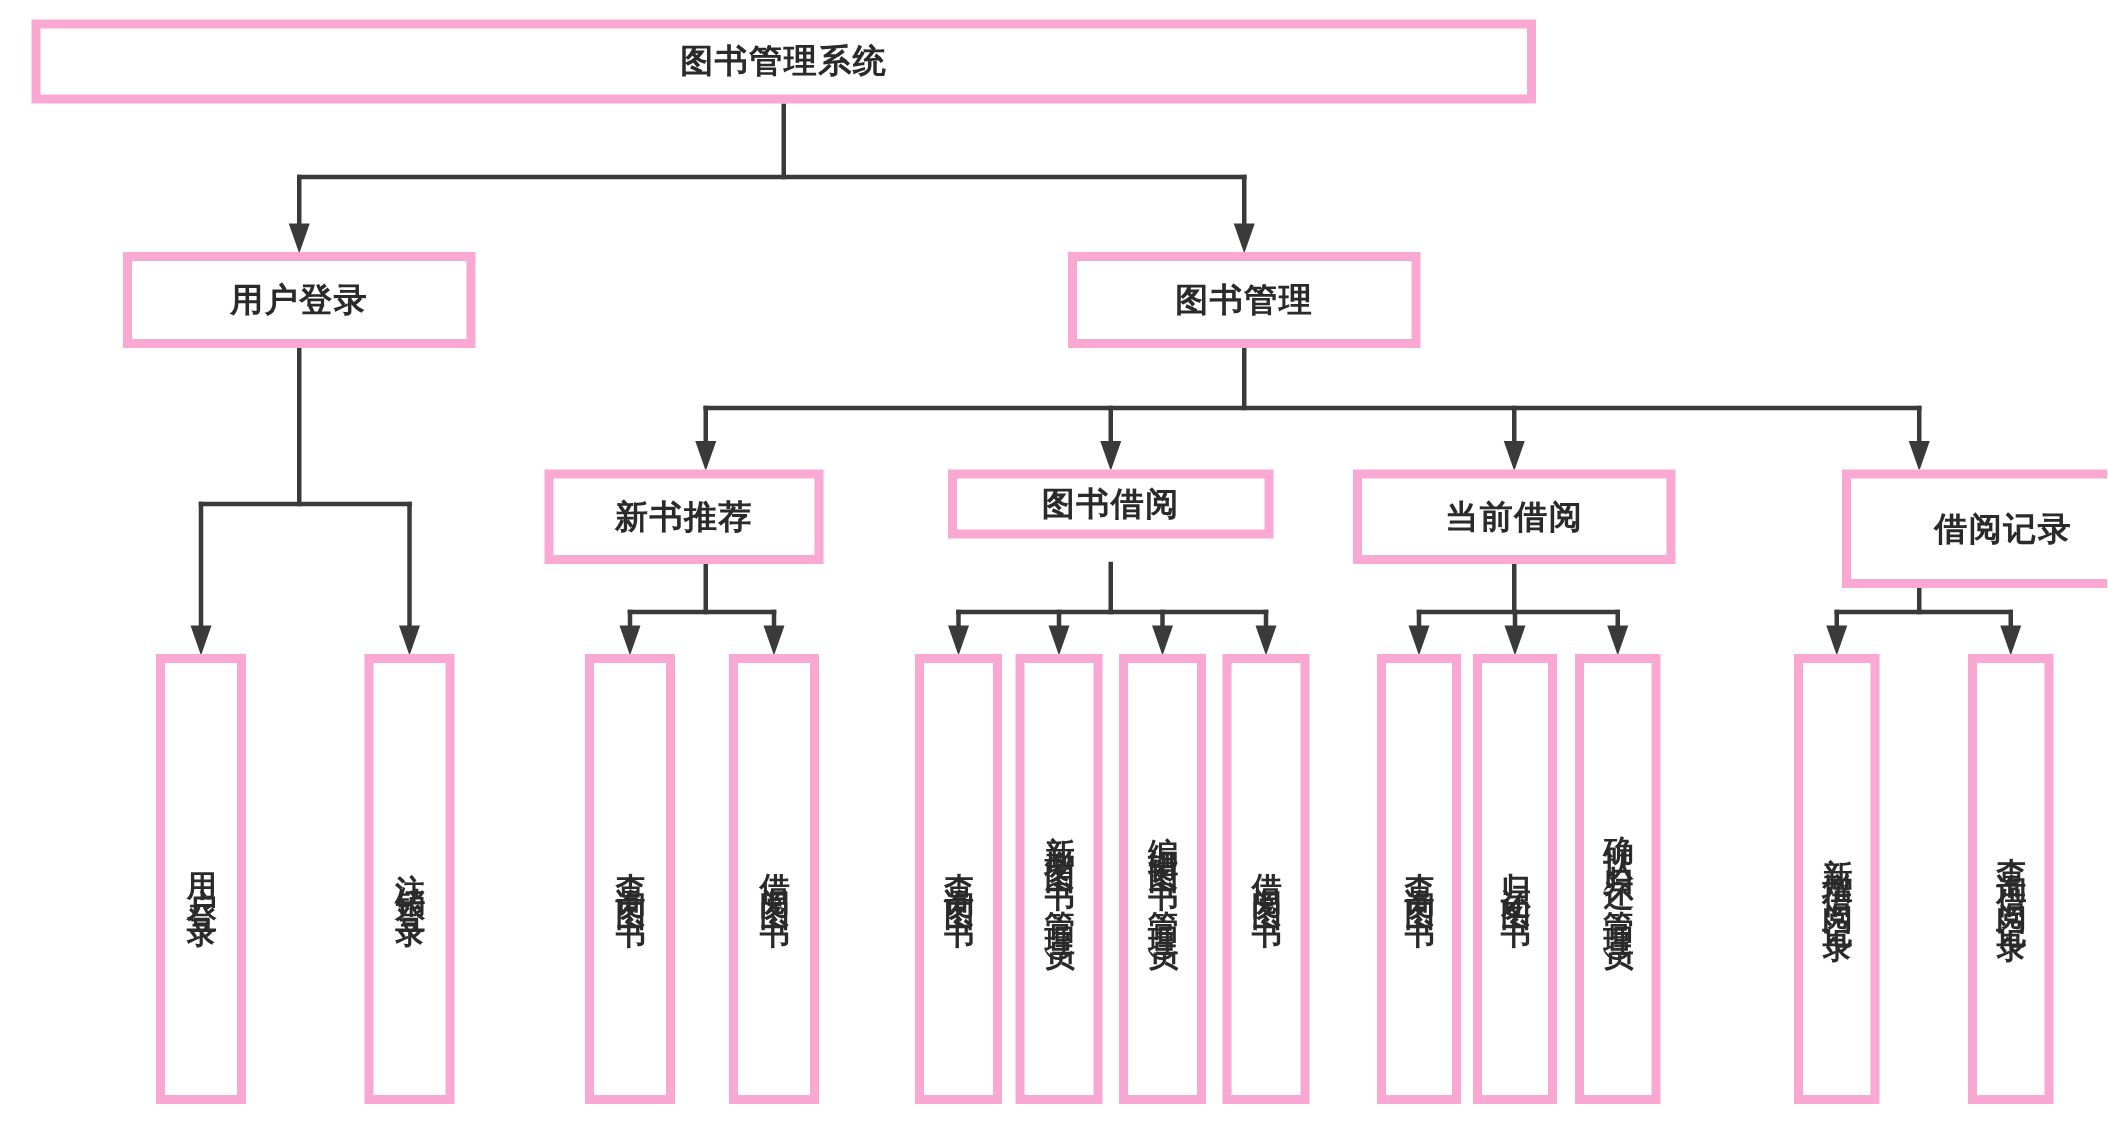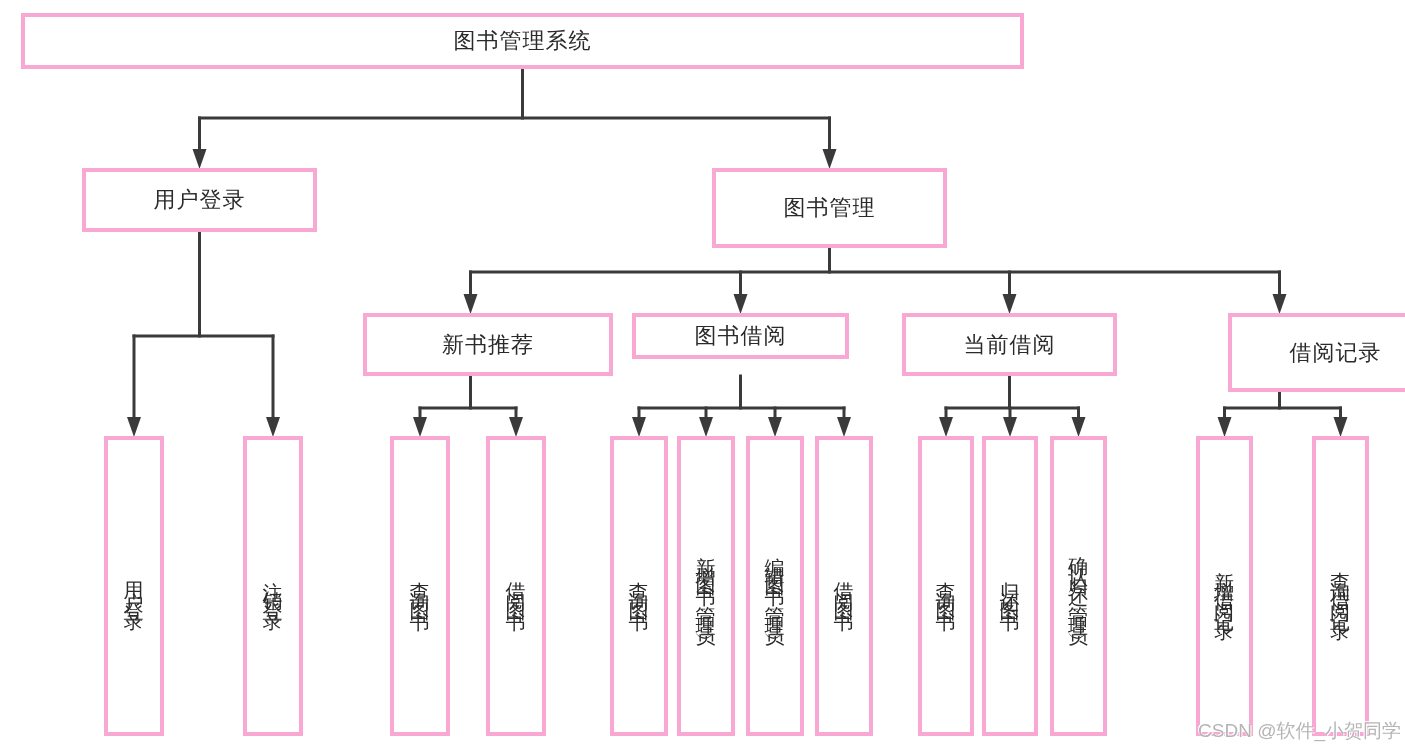--- a/index.html
+++ b/index.html
@@ -18,26 +18,27 @@
   #connectors {
     position: absolute;
     left: 0;
     top: 0;
     z-index: 1;
   }
   .node {
     position: absolute;
     box-sizing: border-box;
     background: #ffffff;
-    border: 4px solid #f9a8d4;
+    border: 6px solid #f9a8d4;
     display: flex;
     align-items: center;
     justify-content: center;
     z-index: 2;
     color: #2a2a2a;
+    font-weight: bold;
   }
   .node.h .lbl {
     font-size: 22px;
     letter-spacing: 1px;
     white-space: nowrap;
   }
   .node.v .lbl {
     writing-mode: vertical-rl;
     text-orientation: mixed;
     font-size: 20px;
@@ -114,24 +115,24 @@
       <line x1="1340.5" y1="408" x2="1340.5" y2="420" stroke="#3a3a3a" stroke-width="3" stroke-linecap="square"></line>
       <polygon points="1333.5,417 1347.5,417 1340.5,437" fill="#3a3a3a"></polygon>
     </svg>
   <div id="nodes">
       <div class="node h" style="left: 21px; top: 13px; width: 1003px; height: 56px;">
         <span class="lbl">图书管理系统</span>
       </div>
       <div class="node h" style="left: 82px; top: 168px; width: 235px; height: 64px;">
         <span class="lbl">用户登录</span>
       </div>
-      <div class="node h" style="left: 712px; top: 168px; width: 235px; height: 80px;">
+      <div class="node h" style="left: 712px; top: 168px; width: 235px; height: 64px;">
         <span class="lbl">图书管理</span>
       </div>
-      <div class="node h" style="left: 363px; top: 313px; width: 250px; height: 63px;">
+      <div class="node h" style="left: 363px; top: 313px; width: 186px; height: 63px;">
         <span class="lbl">新书推荐</span>
       </div>
       <div class="node h" style="left: 632px; top: 313px; width: 217px; height: 46px;">
         <span class="lbl">图书借阅</span>
       </div>
       <div class="node h" style="left: 902px; top: 313px; width: 215px; height: 63px; text-align: center;">
         <span class="lbl">当前借阅</span>
       </div>
       <div class="node h" style="left: 1228px; top: 313px; width: 215px; height: 79px;">
         <span class="lbl">借阅记录</span>
@@ -169,14 +170,13 @@
       <div class="node v" style="left: 1050px; top: 436px; width: 57px; height: 300px;">
         <span class="lbl">确认归还（管理员）</span>
       </div>
       <div class="node v" style="left: 1196px; top: 436px; width: 57px; height: 300px;">
         <span class="lbl">新增借阅记录</span>
       </div>
       <div class="node v" style="left: 1312px; top: 436px; width: 57px; height: 300px;">
         <span class="lbl">查询借阅记录</span>
       </div>
     </div>
-  <div id="watermark">CSDN @软件_小贺同学</div>
 </div>
 
 </body></html>

